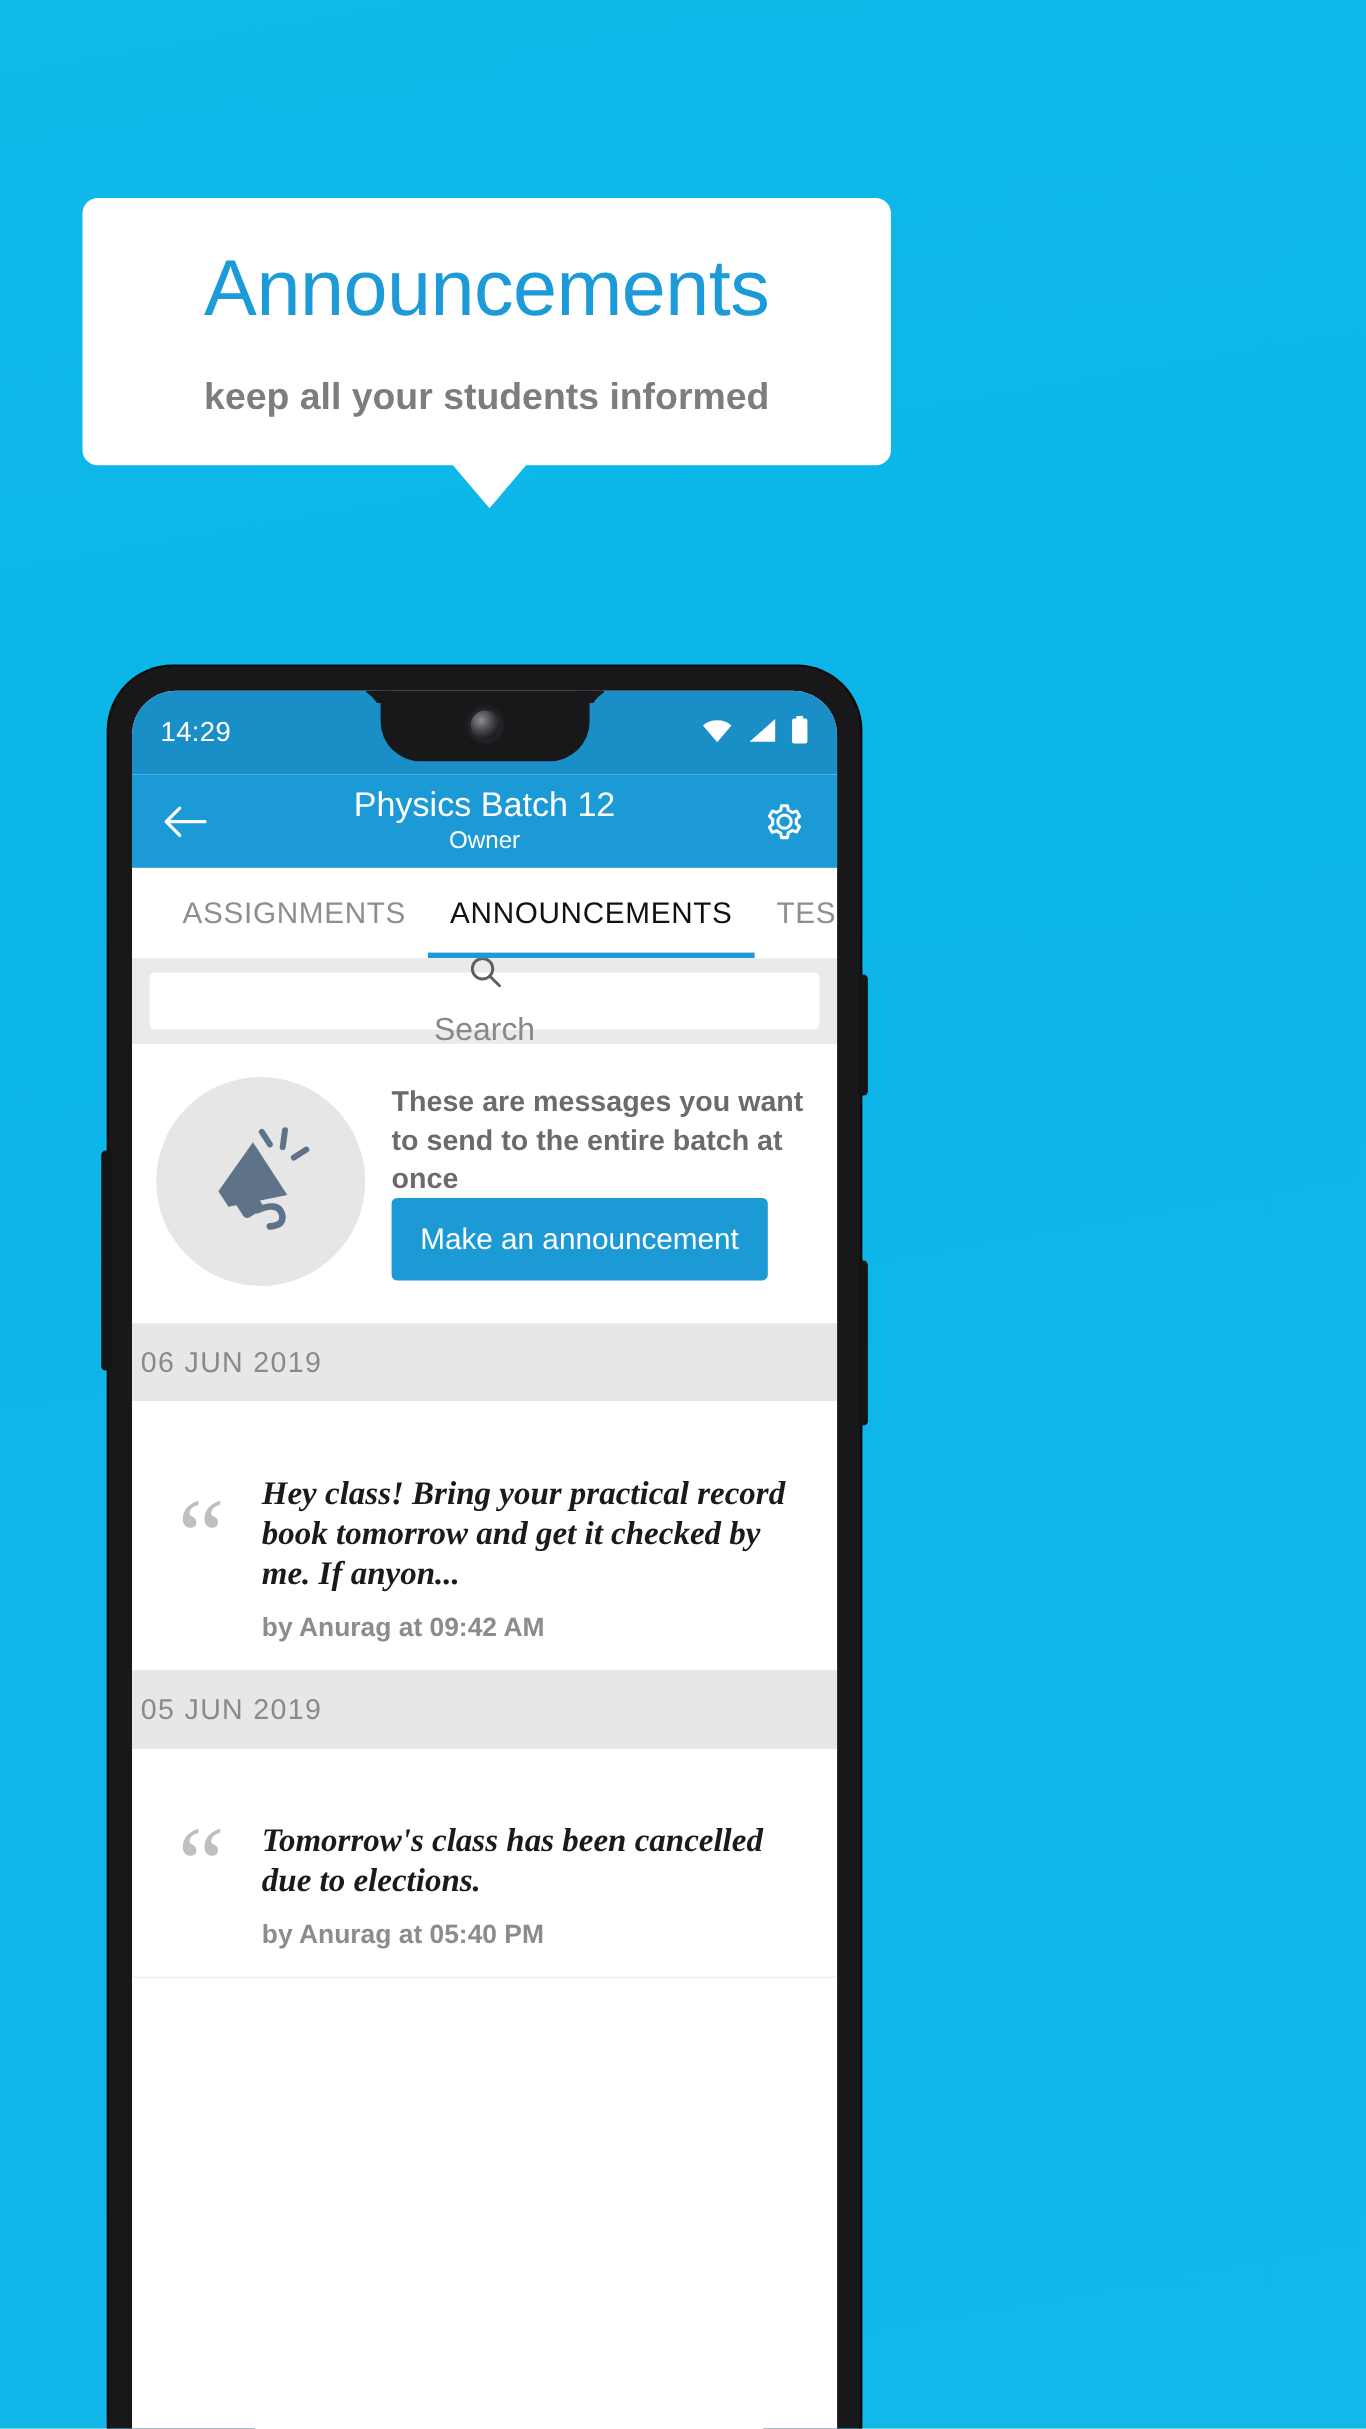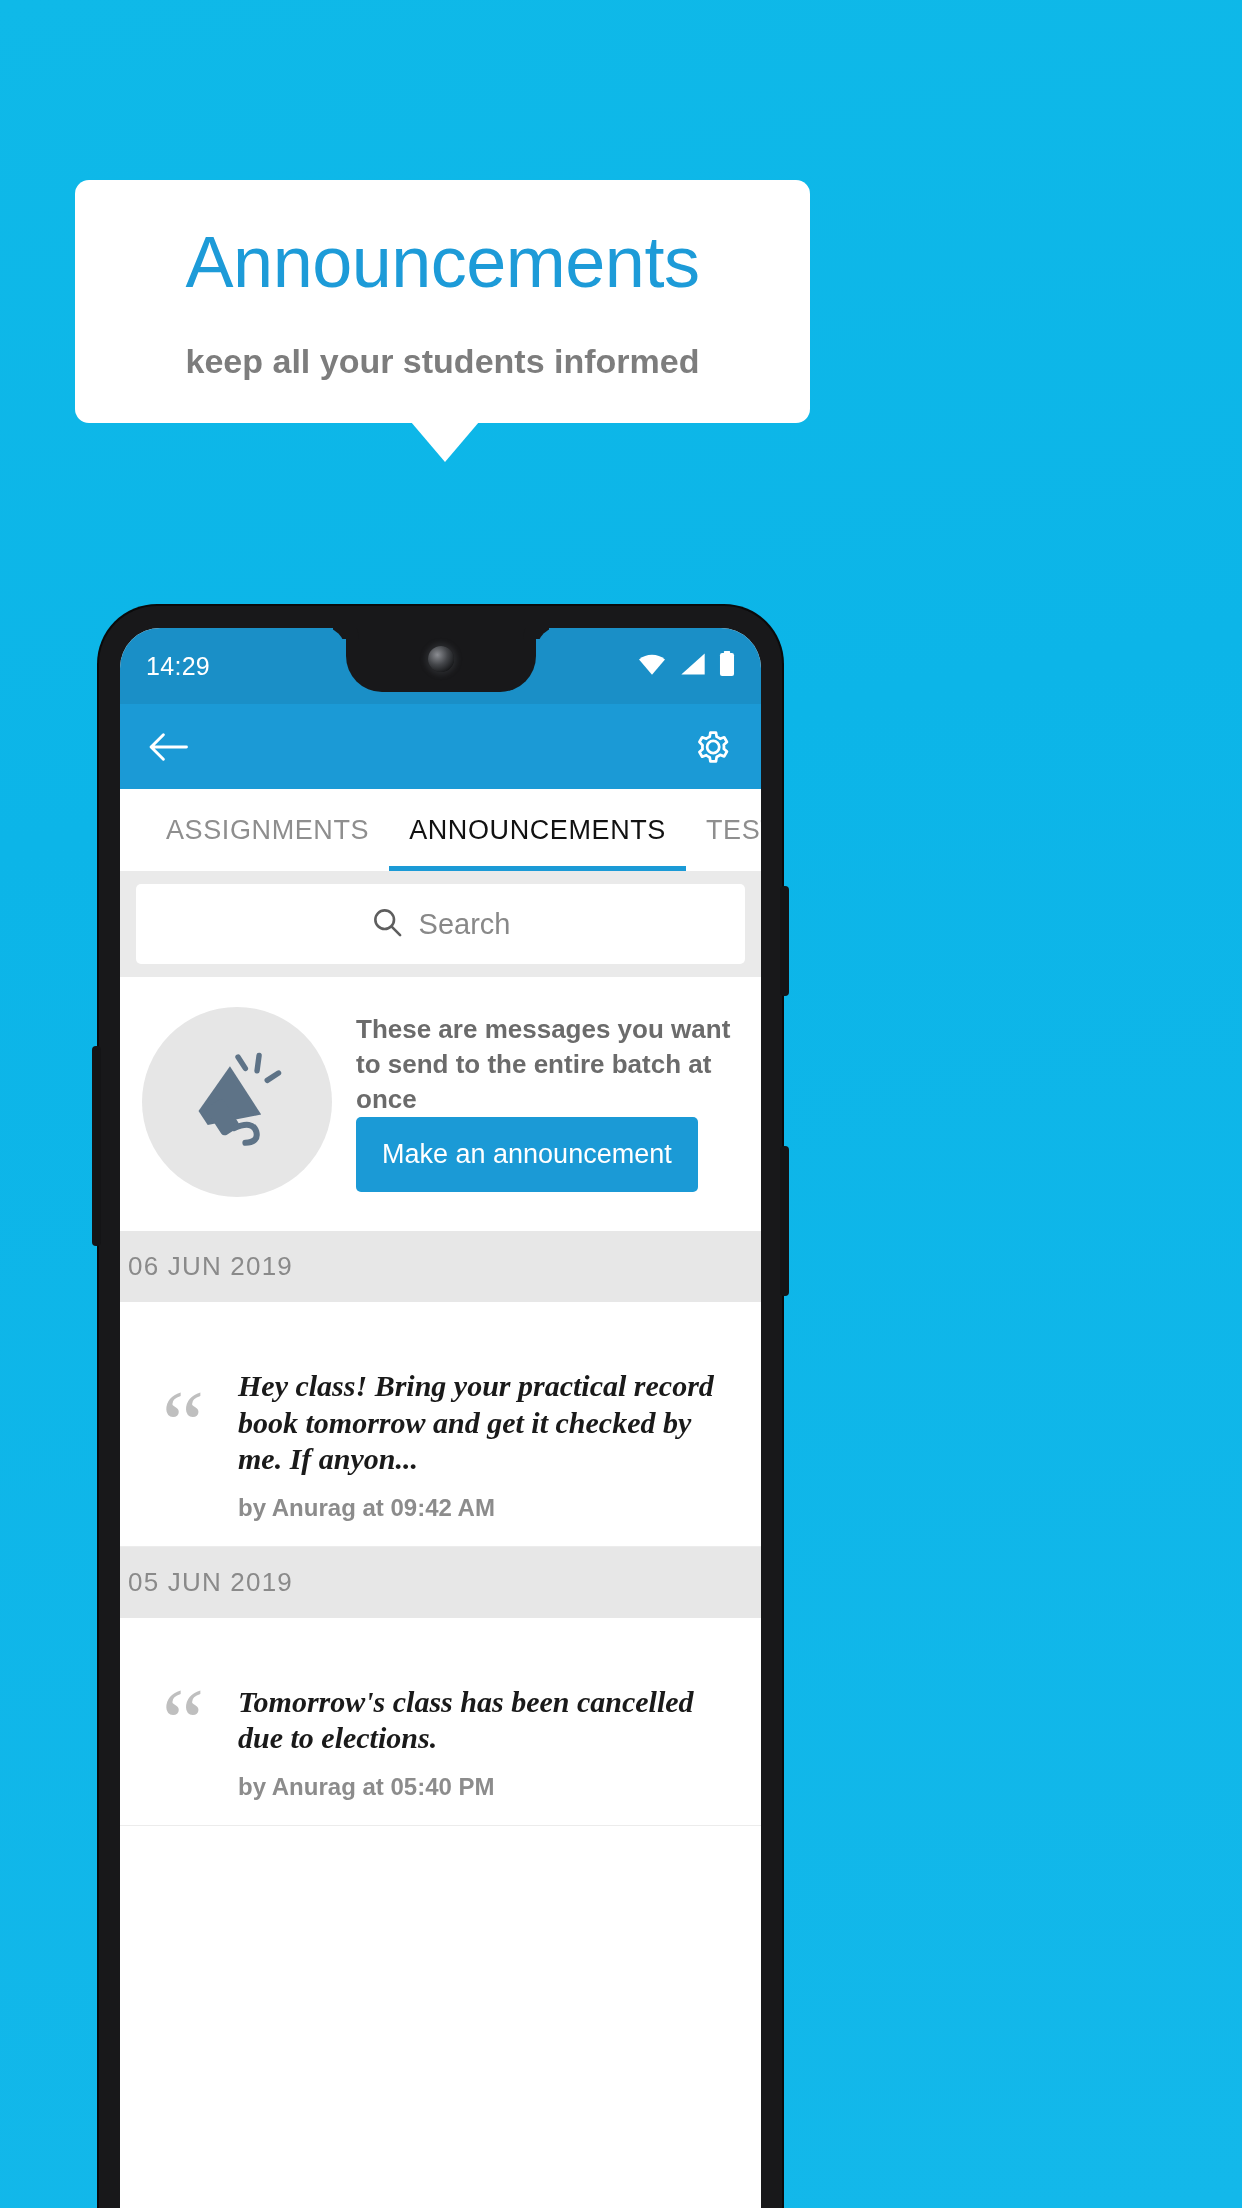--- a/index.html
+++ b/index.html
@@ -197,25 +197,26 @@
   }
 
   
   .search-wrap {
     background: #eaeaea;
     padding: 13px 16px;
   }
   .search-box {
     background: #ffffff;
     border-radius: 5px;
-    height: 80px;
+    height: 52px;
     display: flex;
     align-items: center;
     justify-content: center;
     gap: 16px;
+    flex-direction: column;
   }
   .search-placeholder { font-size: 29px; color: #888888; }
 
   
   .prompt {
     background: #ffffff;
     display: flex;
     align-items: center;
     padding: 30px 22px 34px 22px;
     gap: 24px;
@@ -333,20 +334,24 @@
           <div class="camera"></div>
         </div>
       </div>
 
       <div class="appbar">
         <div class="icon-btn">
           <svg width="40" height="32" viewBox="0 0 26 20">
             <path d="M10 2 L2 10 L10 18 M2 10 L25 10" stroke="#fff" stroke-width="1.9" fill="none" stroke-linecap="round" stroke-linejoin="round"></path>
           </svg>
         </div>
+        <div class="appbar-titles">
+          <div class="appbar-title">Physics Batch 12</div>
+          <div class="appbar-sub">Owner</div>
+        </div>
         <div class="icon-btn right">
           <svg width="44" height="44" viewBox="0 0 24 24">
             <path fill="none" stroke="#fff" stroke-width="1.5" stroke-linejoin="round" d="M13.6 2.6 L14 4.9 a7.3 7.3 0 0 1 1.9 1.1 l2.2-.8 1.5 2.6 -1.7 1.5 a7.3 7.3 0 0 1 0 2.2 l1.7 1.5 -1.5 2.6 -2.2-.8 a7.3 7.3 0 0 1-1.9 1.1 L13.6 18.4 h-3 L10.2 16.1 a7.3 7.3 0 0 1-1.9-1.1 l-2.2 .8 -1.5-2.6 1.7-1.5 a7.3 7.3 0 0 1 0-2.2 L4.6 7.8 6.1 5.2 8.3 6 a7.3 7.3 0 0 1 1.9-1.1 L10.6 2.6 Z" transform="translate(0,1.5)"></path>
             <circle cx="12.1" cy="12" r="3.3" fill="none" stroke="#fff" stroke-width="1.5"></circle>
           </svg>
         </div>
       </div>
 
       <div class="tabs">
         <div class="tab">ASSIGNMENTS</div>

